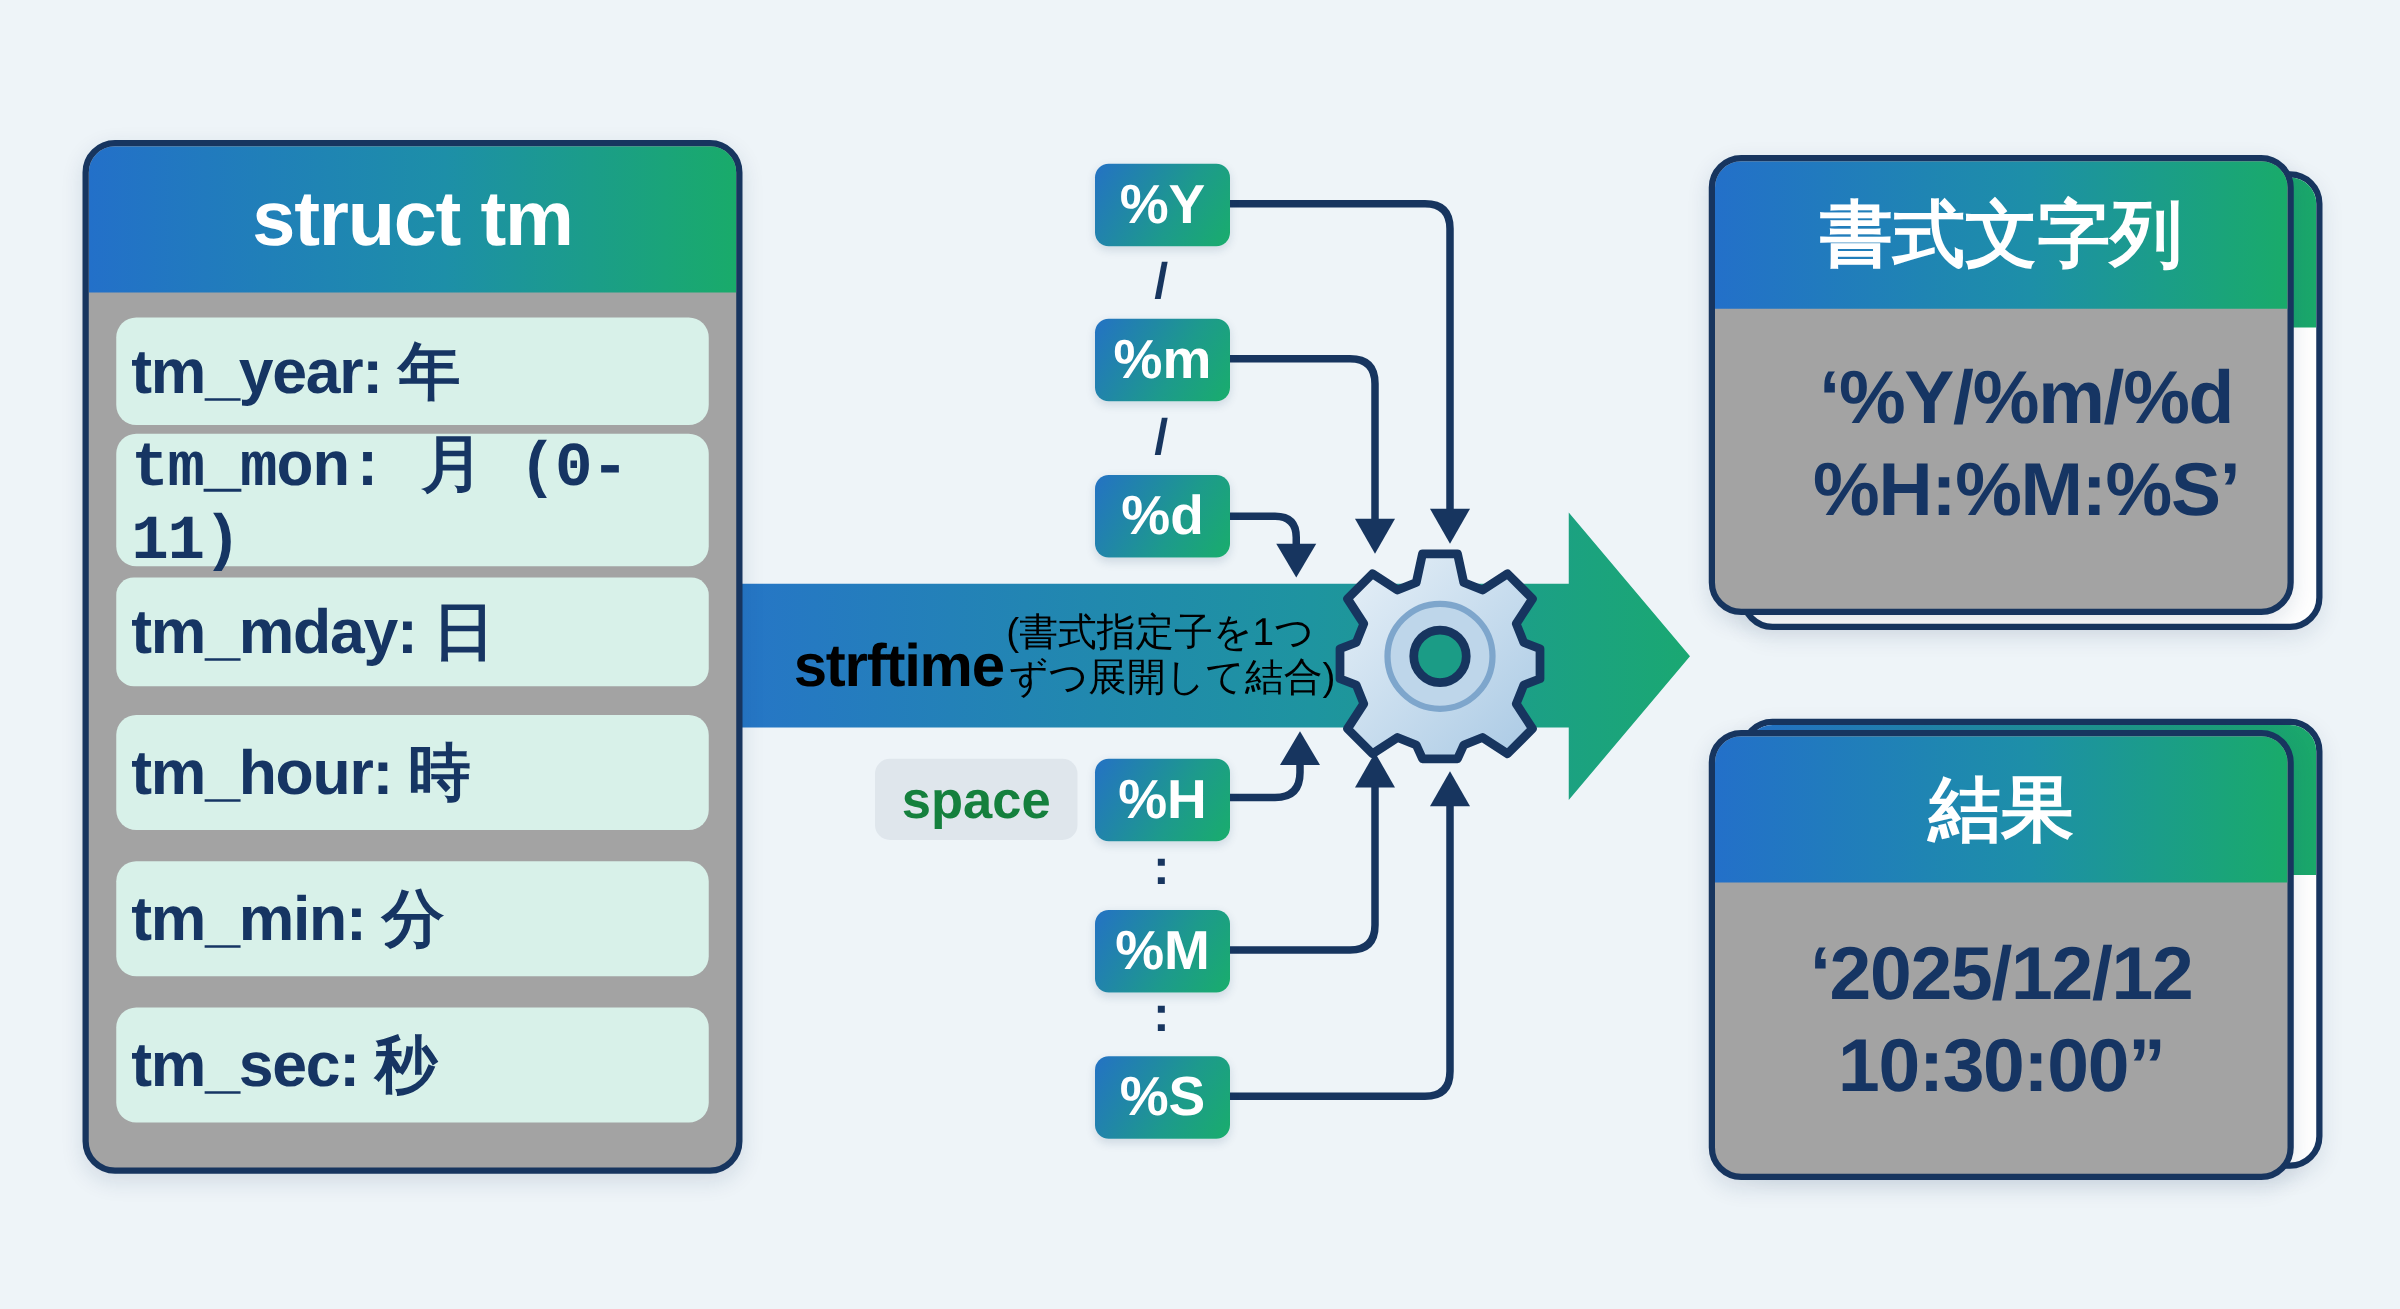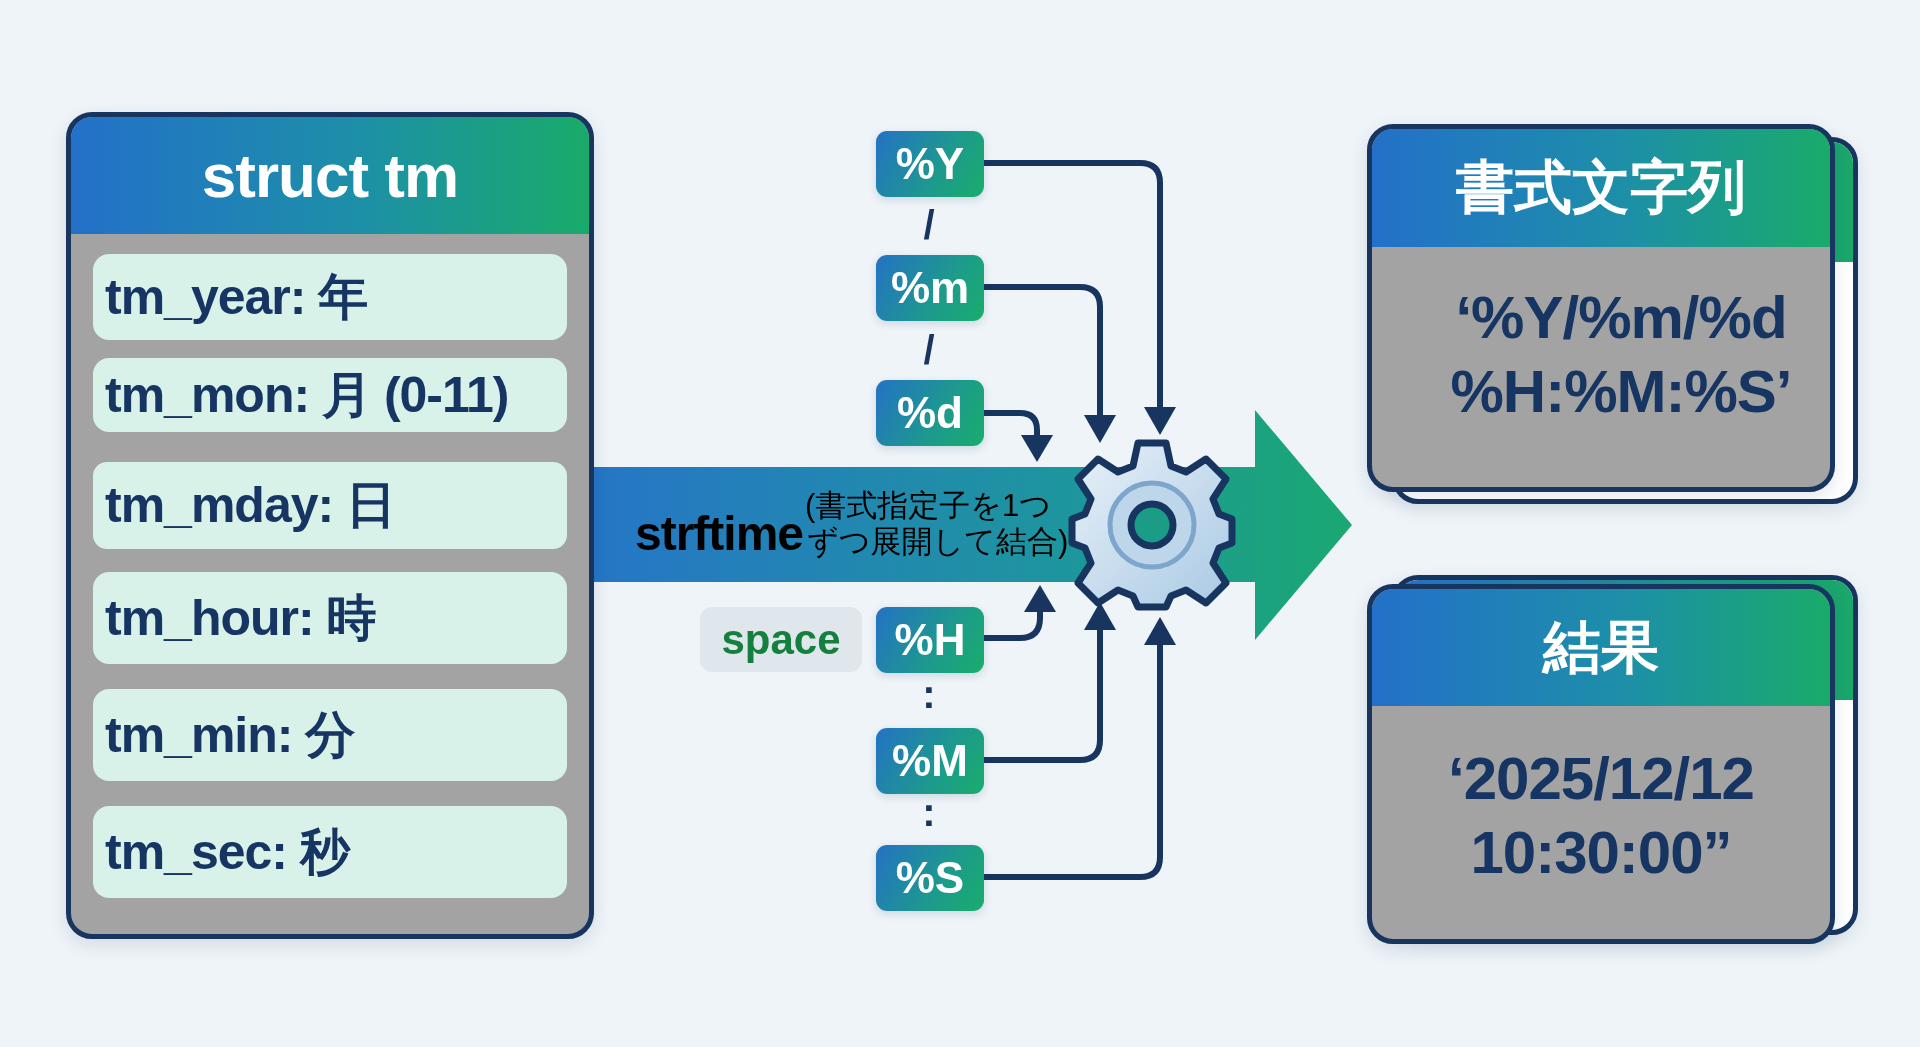--- a/index.html
+++ b/index.html
@@ -39,21 +39,21 @@
   <path d="M592 467 L1255 467 L1255 410 L1352 525 L1255 640 L1255 582 L592 582 Z" fill="url(#shaftGrad)"></path>
 </svg>
 
 <div class="card" style="left:66px;top:112px;width:528px;height:827px;">
   <div class="card-header" style="height:117px;font-size:62px;letter-spacing:-1px;">
     <span>struct tm</span>
   </div>
   <div class="field-row" style="top:137px;height:86px;">
       <span>tm_year: 年</span>
     </div>
-  <div class="field-row" style="top:241px;height:74px;">
+  <div class="field-row" style="top:230px;height:106px;font-family:Liberation Mono, monospace;">
       <span>tm_mon: 月 (0-11)</span>
     </div>
   <div class="field-row" style="top:345px;height:87px;border-radius:14px;">
       <span>tm_mday: 日</span>
     </div>
   <div class="field-row" style="top:455px;height:92px;">
       <span>tm_hour: 時</span>
     </div>
   <div class="field-row" style="top:572px;height:92px;">
       <span>tm_min: 分</span>

